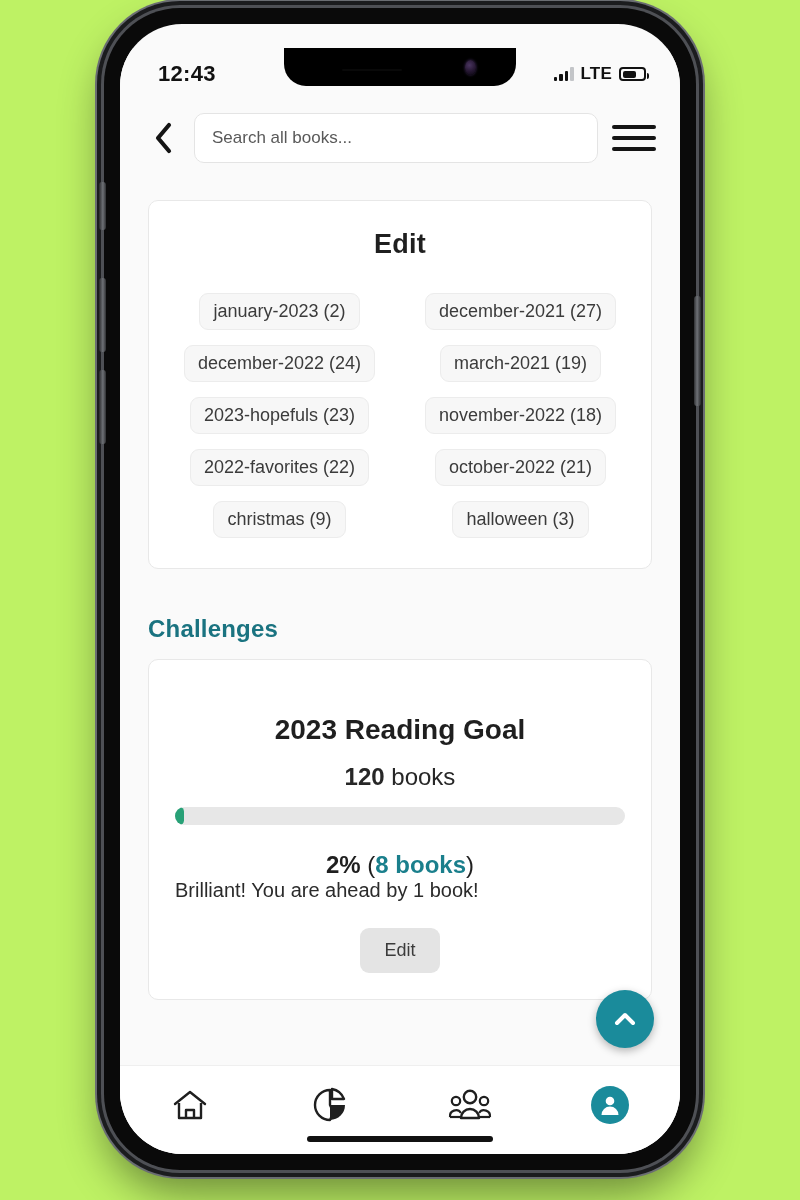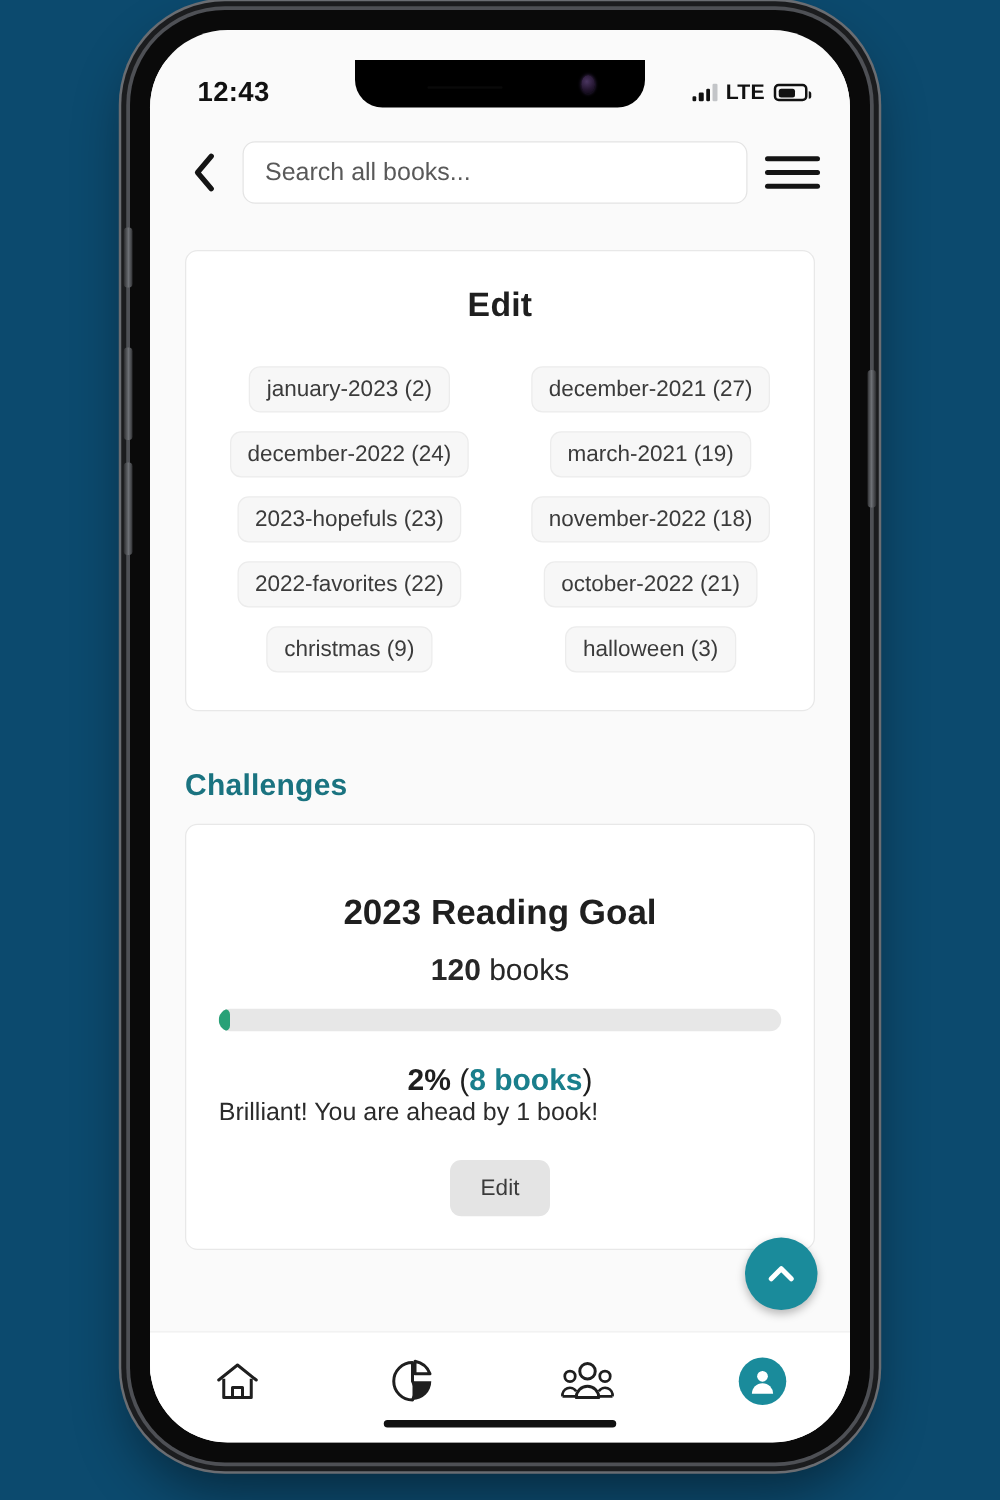--- a/index.html
+++ b/index.html
@@ -4,21 +4,21 @@
 <style>
   * { margin:0; padding:0; box-sizing:border-box; }
   html,body {
     width:800px; height:1200px;
     background:#ffffff;
     font-family:"Liberation Sans", sans-serif;
     overflow:hidden;
   }
 
   
-  #stage { position:relative; width:800px; height:1200px; background:#0c4a6e; }
+  #stage { position:relative; width:800px; height:1200px; background:#bef264; }
 
   .phone-shell {
     position:absolute; left:104px; top:8px; width:592px; height:1162px;
     background:#0a0a0a;
     border-radius:76px;
     box-shadow:
       0 0 0 3px #4e5055,
       0 0 0 7px #1b1c1e,
       0 0 0 9px #6a6d72,
       0 22px 44px rgba(0,0,0,0.45);
@@ -97,21 +97,21 @@
     cursor:pointer;
   }
   .search-wrap { flex:1 1 auto; }
   .search-input {
     width:100%; height:50px;
     background:#fff;
     border:1.5px solid #e4e4e4;
     border-radius:10px;
     padding:0 17px;
     font-family:"Liberation Sans", sans-serif;
-    font-size:20px; color:#4b4b4b;
+    font-size:17px; color:#4b4b4b;
   }
   .search-input::placeholder { color:#595959; }
   .menu-btn {
     width:44px; height:44px; flex:0 0 44px;
     display:flex; flex-direction:column; justify-content:center; gap:7px;
     cursor:pointer;
   }
   .menu-btn span { display:block; height:4px; background:#141414; border-radius:2px; }
 
   

